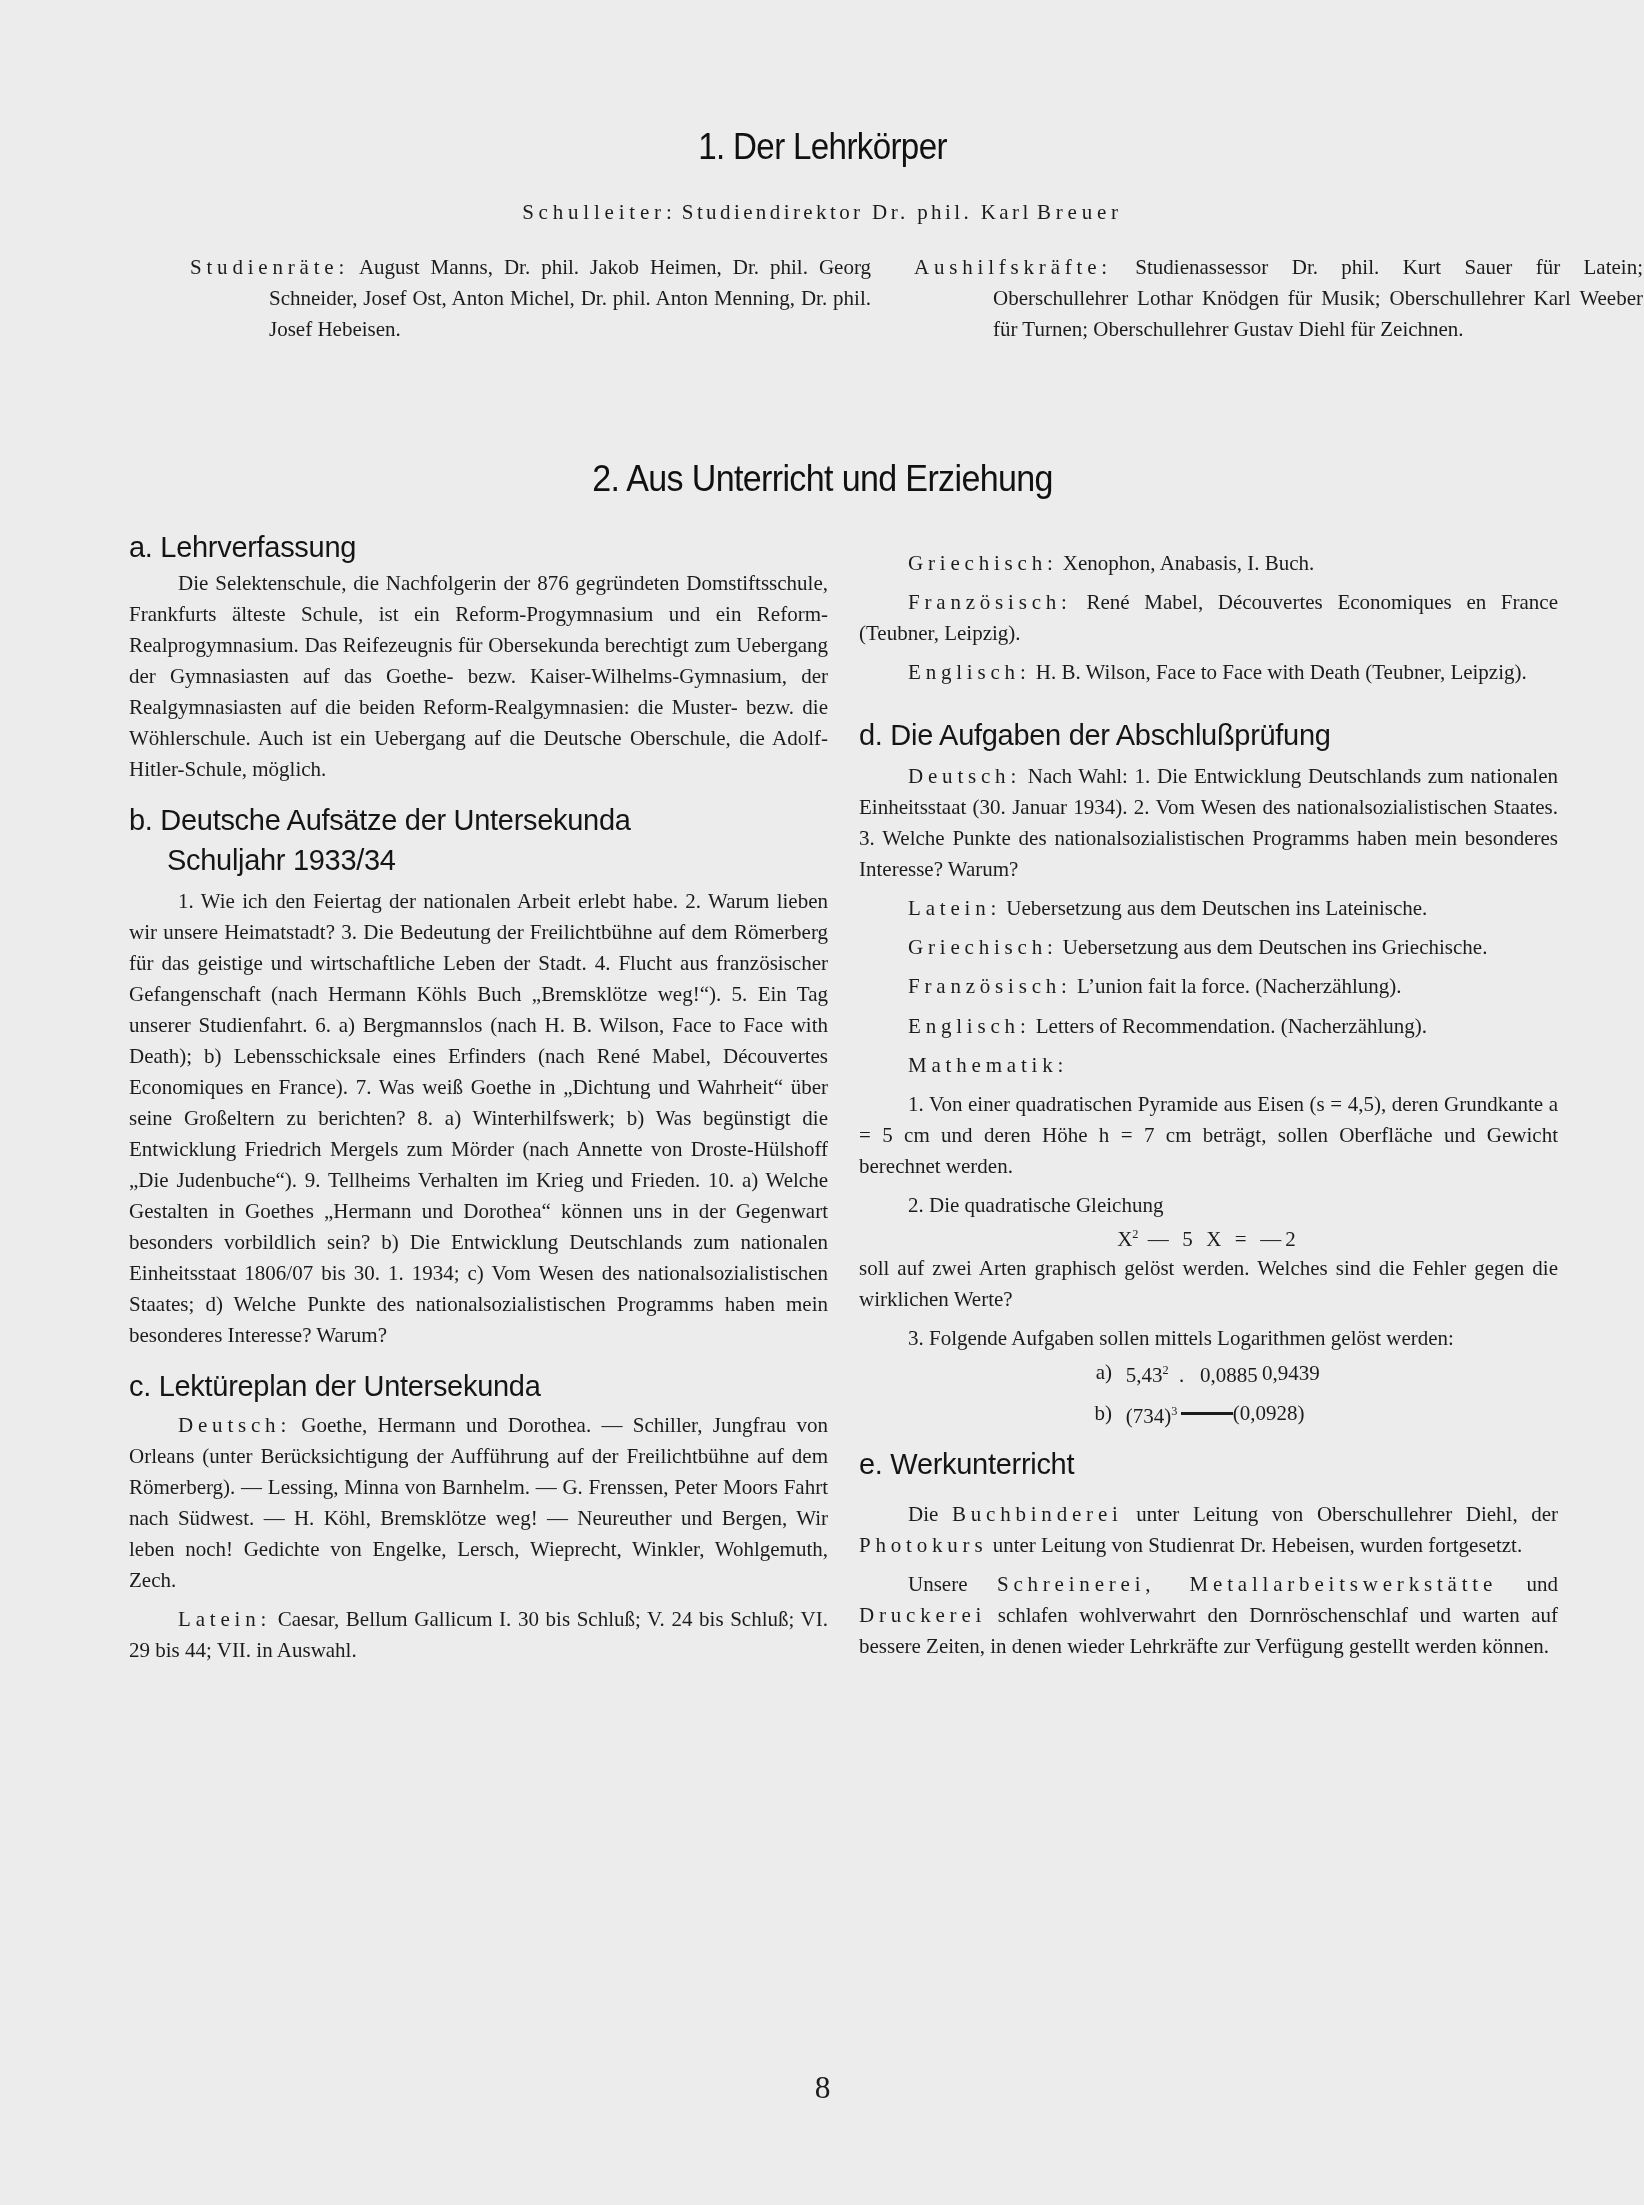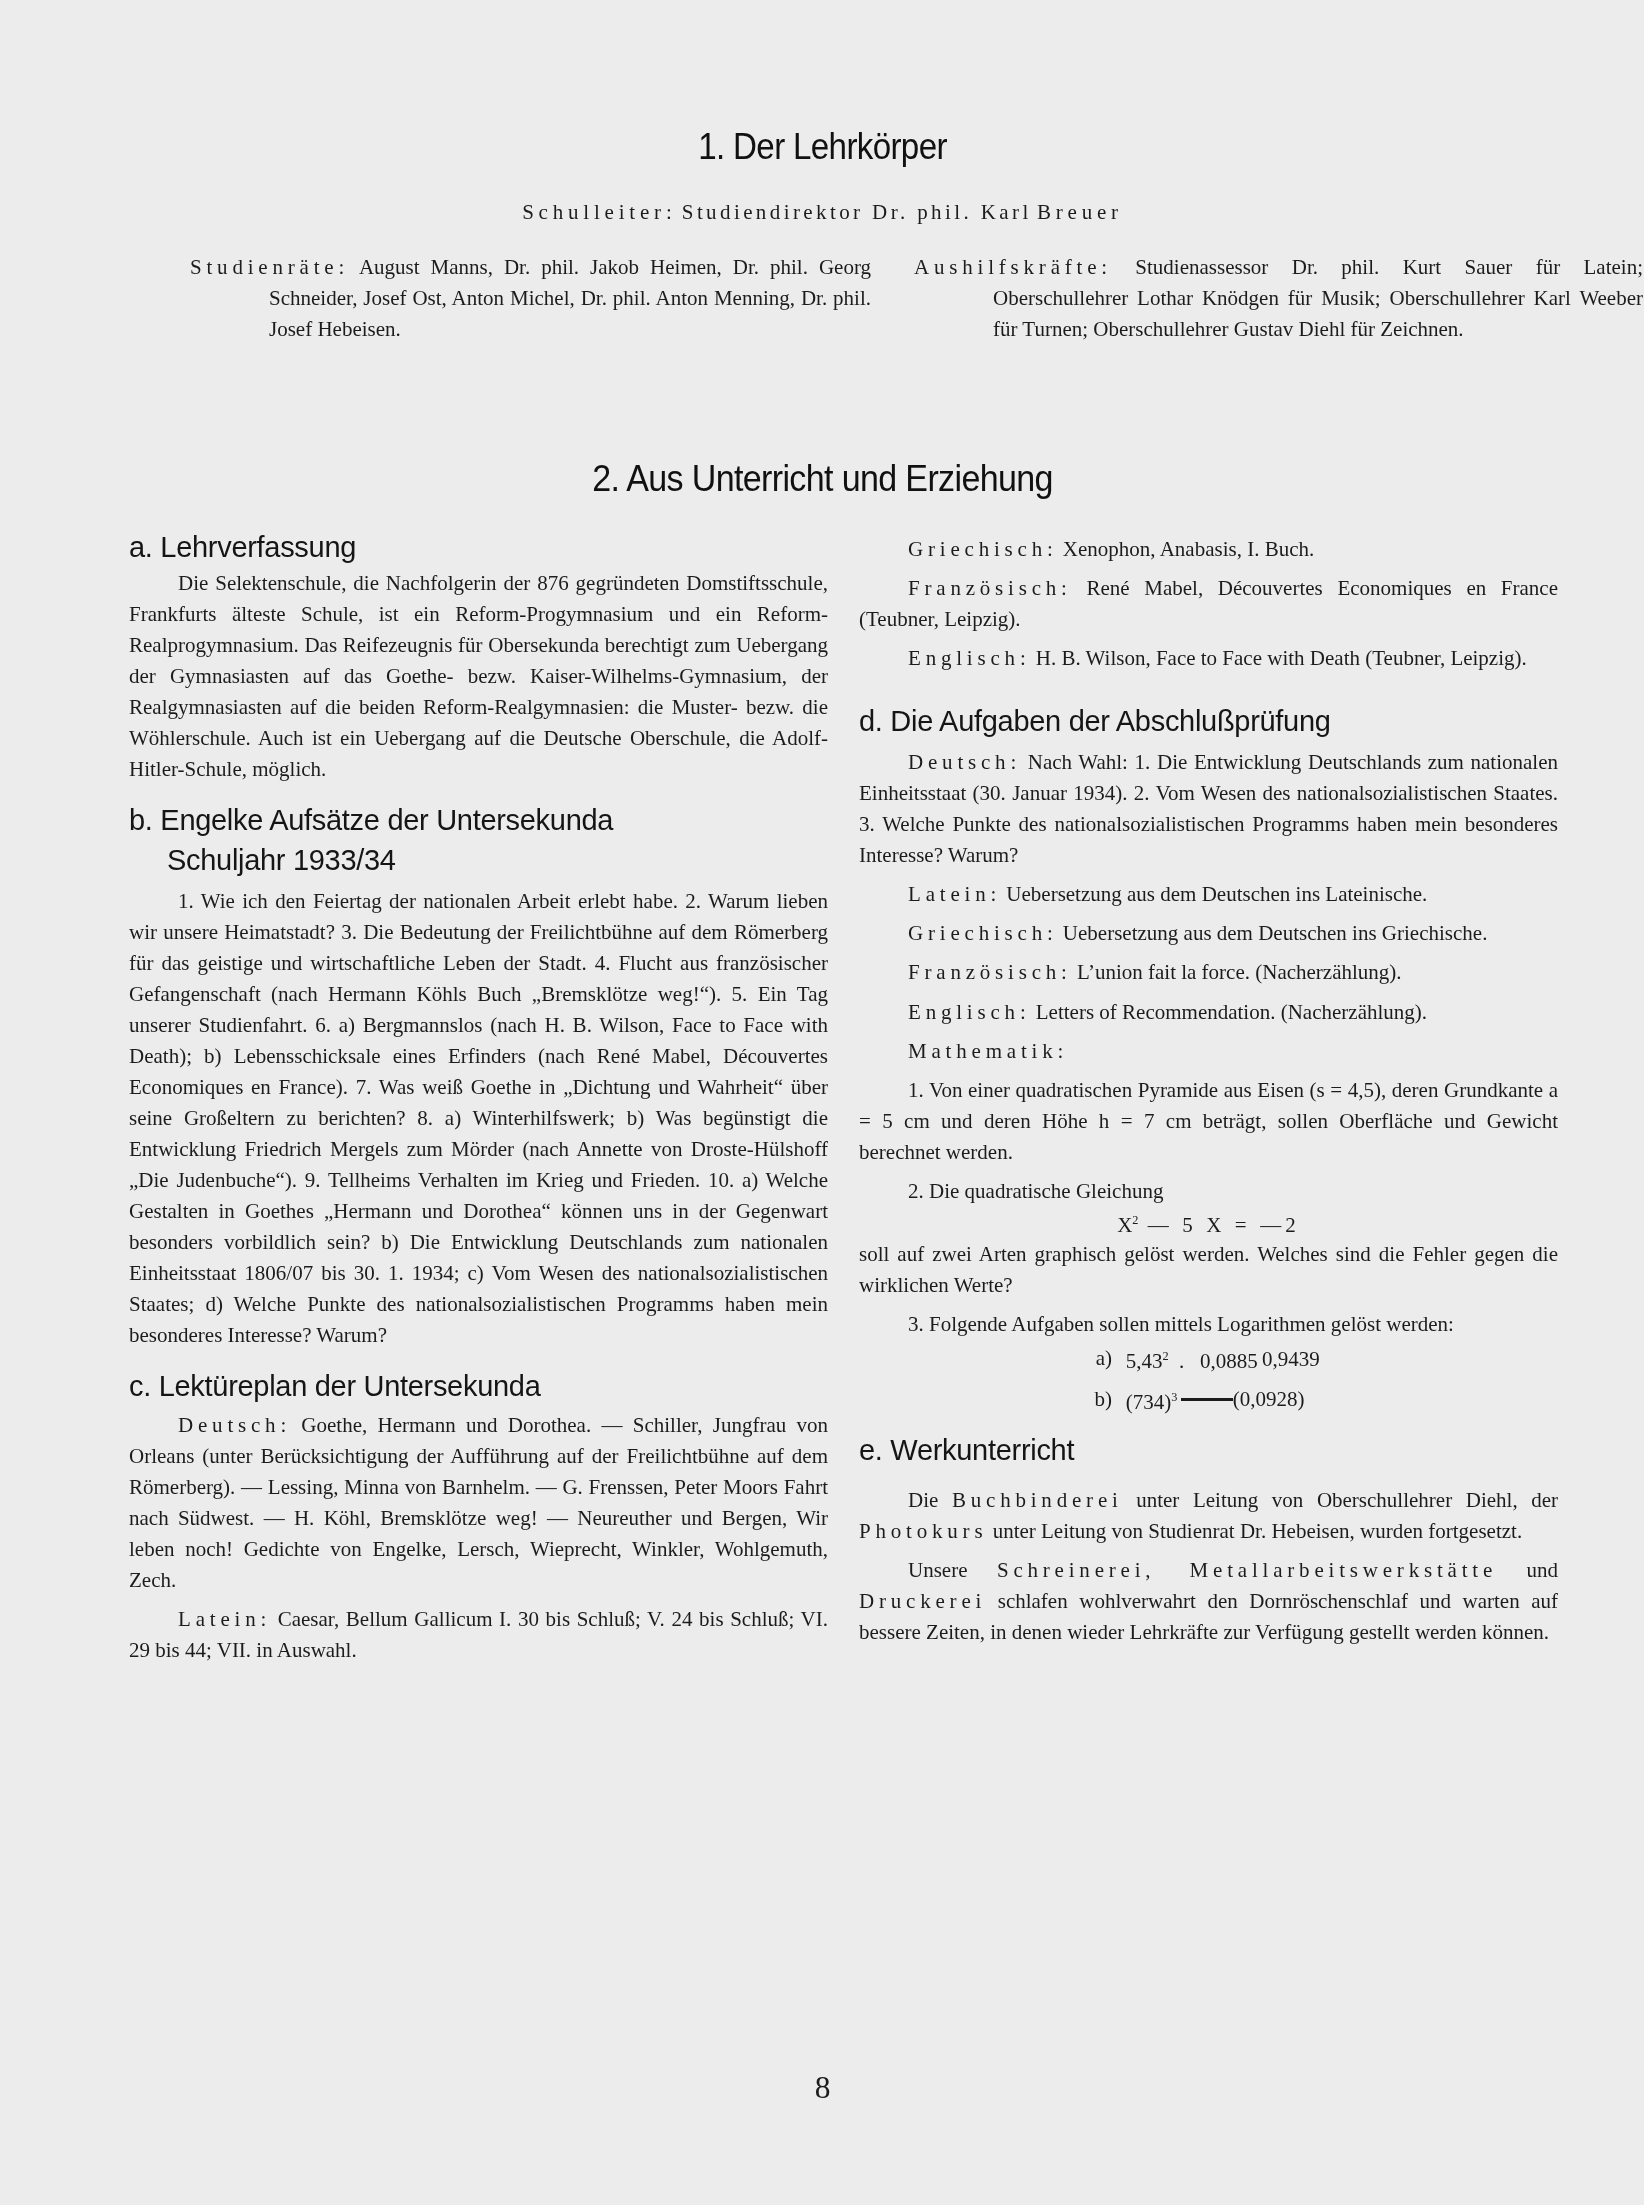--- a/index.html
+++ b/index.html
@@ -66,40 +66,40 @@
 
 <div class="abs h1" style="top:458px; font-size:37px;">2. Aus Unterricht und Erziehung</div>
 
 <div class="abs" style="top:527px; left:129px; width:699px;">
 
   <div class="h2">a. Lehrverfassung</div>
   <div class="col" style="margin-top:1.4px;">
     <p class="indent">Die Selektenschule, die Nachfolgerin der 876 gegründeten Domstiftsschule, Frankfurts älteste Schule, ist ein Reform-Progymnasium und ein Reform-Realprogymnasium. Das Reifezeugnis für Obersekunda berechtigt zum Uebergang der Gymnasiasten auf das Goethe- bezw. Kaiser-Wilhelms-Gymnasium, der Realgymnasiasten auf die beiden Reform-Realgymnasien: die Muster- bezw. die Wöhlerschule. Auch ist ein Uebergang auf die Deutsche Oberschule, die Adolf-Hitler-Schule, möglich.</p>
   </div>
 
-  <div class="h2" style="margin-top:15px;">b. Engelke Aufsätze der Untersekunda</div>
+  <div class="h2" style="margin-top:15px;">b. Deutsche Aufsätze der Untersekunda</div>
   <div class="h2" style="padding-left:38px;">Schuljahr 1933/34</div>
   <div class="col" style="margin-top:5.5px;">
     <p class="indent">1. Wie ich den Feiertag der nationalen Arbeit erlebt habe. 2. Warum lieben wir unsere Heimatstadt? 3. Die Bedeutung der Freilichtbühne auf dem Römerberg für das geistige und wirtschaftliche Leben der Stadt. 4. Flucht aus französischer Gefangenschaft (nach Hermann Köhls Buch „Bremsklötze weg!“). 5. Ein Tag unserer Studienfahrt. 6. a) Bergmannslos (nach H. B. Wilson, Face to Face with Death); b) Lebensschicksale eines Erfinders (nach René Mabel, Découvertes Economiques en France). 7. Was weiß Goethe in „Dichtung und Wahrheit“ über seine Großeltern zu berichten? 8. a) Winterhilfswerk; b) Was begünstigt die Entwicklung Friedrich Mergels zum Mörder (nach Annette von Droste-Hülshoff „Die Judenbuche“). 9. Tellheims Verhalten im Krieg und Frieden. 10. a) Welche Gestalten in Goethes „Hermann und Dorothea“ können uns in der Gegenwart besonders vorbildlich sein? b) Die Entwicklung Deutschlands zum nationalen Einheitsstaat 1806/07 bis 30. 1. 1934; c) Vom Wesen des nationalsozialistischen Staates; d) Welche Punkte des nationalsozialistischen Programms haben mein besonderes Interesse? Warum?</p>
   </div>
 
   <div class="h2" style="margin-top:15px;">c. Lektüreplan der Untersekunda</div>
   <div class="col" style="margin-top:4.1px;">
     <p class="indent">
       <span class="spaced">Deutsch:</span>
       <span>Goethe, Hermann und Dorothea. — Schiller, Jungfrau von Orleans (unter Berücksichtigung der Aufführung auf der Freilichtbühne auf dem Römerberg). — Lessing, Minna von Barnhelm. — G. Frenssen, Peter Moors Fahrt nach Südwest. — H. Köhl, Bremsklötze weg! — Neureuther und Bergen, Wir leben noch! Gedichte von Engelke, Lersch, Wieprecht, Winkler, Wohlgemuth, Zech.</span>
     </p>
     <p class="indent gap">
       <span class="spaced">Latein:</span>
       <span>Caesar, Bellum Gallicum I. 30 bis Schluß; V. 24 bis Schluß; VI. 29 bis 44; VII. in Auswahl.</span>
     </p>
   </div>
 </div>
 
-<div class="abs" style="top:534px; left:859px; width:699px;">
+<div class="abs" style="top:548px; left:859px; width:699px;">
   <div class="col">
     <p class="indent">
       <span class="spaced">Griechisch:</span>
       <span>Xenophon, Anabasis, I. Buch.</span>
     </p>
     <p class="indent gap">
       <span class="spaced">Französisch:</span>
       <span>René Mabel, Découvertes Economiques en France (Teubner, Leipzig).</span>
     </p>
     <p class="indent gap">

